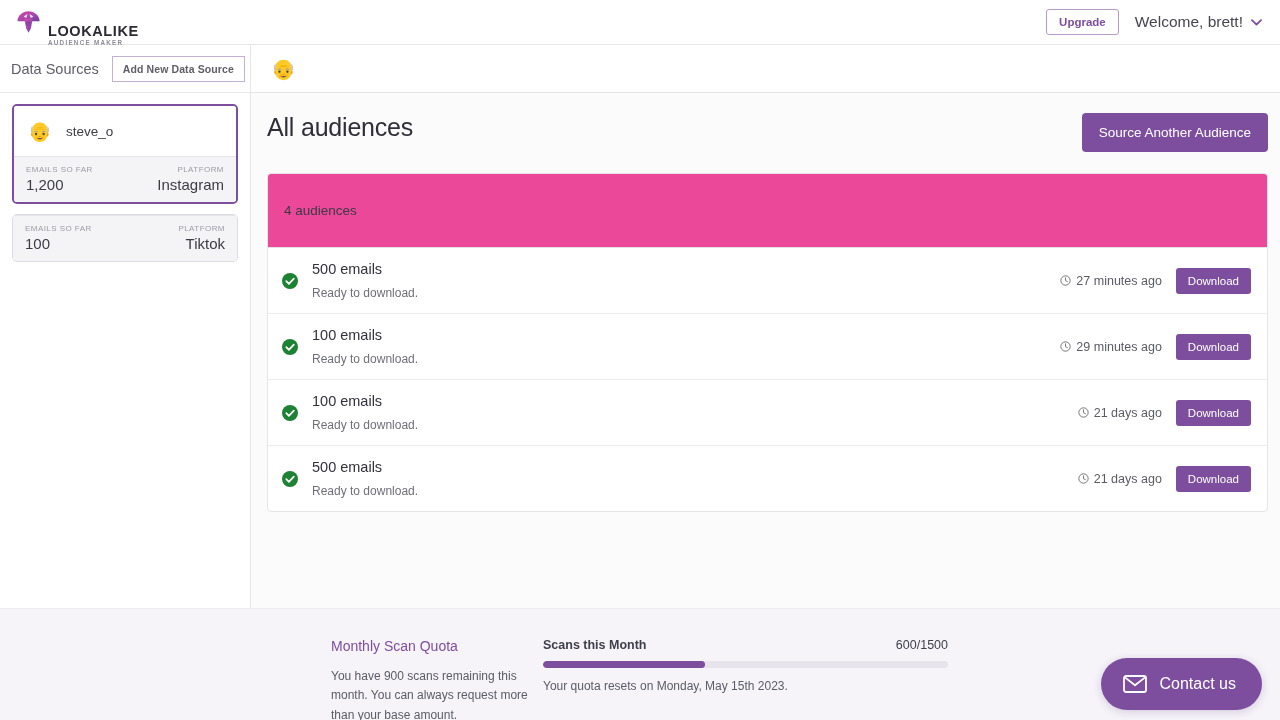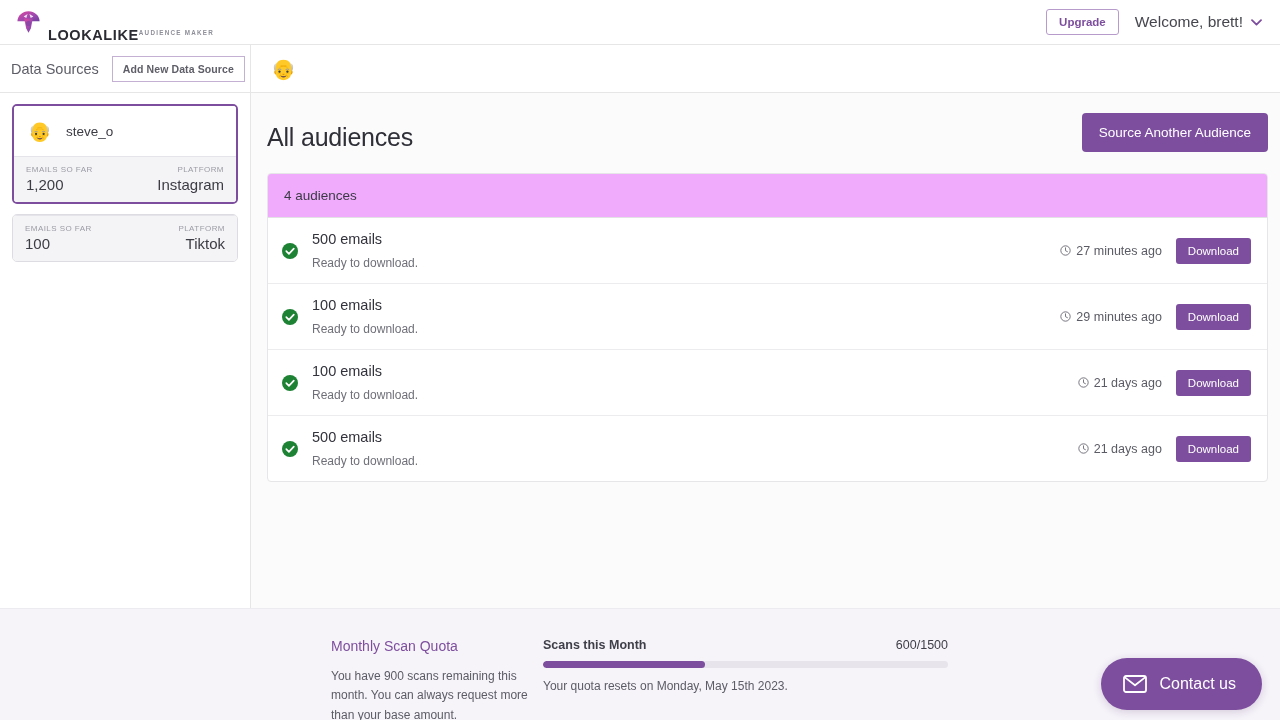--- a/index.html
+++ b/index.html
@@ -16,21 +16,21 @@
   .topbar {
     height: 45px; min-height: 45px;
     background: #fff;
     border-bottom: 1px solid #e6e6e6;
     display: flex; align-items: center;
     padding: 0 14px 0 16px;
     position: relative; z-index: 5;
   }
   .logo-wrap { display: flex; align-items: center; gap: 7px; }
   .logo-mark { width: 25px; height: 24px; display: block; }
-  .logo-text { display: flex; flex-direction: row; justify-content: center; line-height: 1; margin-top: 26px; }
+  .logo-text { display: flex; flex-direction: column; justify-content: center; line-height: 1; margin-top: 26px; }
   .logo-main {
     font-size: 14.5px; font-weight: bold; letter-spacing: .6px;
     color: #2b2b33;
   }
   .logo-sub {
     font-size: 6.3px; font-weight: bold; letter-spacing: 1.25px;
     color: #8e8e99; margin-top: 2px;
   }
   .topbar-right { margin-left: auto; display: flex; align-items: center; gap: 16px; }
   .btn-upgrade {
@@ -112,36 +112,36 @@
   }
   .stat-value { font-size: 15px; color: #3c3c45; }
 
   
   .main {
     flex: 1; background: #fbfbfc;
     padding: 20px 12px 0 16px;
     min-width: 0;
   }
   .main-head {
-    display: flex; align-items: flex-end; justify-content: space-between;
+    display: flex; align-items: flex-start; justify-content: space-between;
     padding: 0 0 21px 0;
   }
   .page-title { font-size: 25px; color: #2f2f38; font-weight: normal; letter-spacing: -.2px; }
   .btn-create {
     background: #7d4e9e; color: #fff; border: none; border-radius: 4px;
     font-size: 13.5px; padding: 12px 17px; cursor: pointer;
     font-family: "Liberation Sans", sans-serif;
   }
 
   .aud-panel {
     background: #fff; border: 1px solid #e6e6e8; border-radius: 4px;
     overflow: hidden;
   }
   .aud-panel-head {
-    background: #f0abfc; padding: 14px 16px;
+    background: #ec4899; padding: 29px 16px;
     font-size: 13.5px; color: #3a3a44;
     border-bottom: 1px solid #e2e2e5;
   }
   .aud-row {
     display: flex; align-items: center;
     padding: 13px 16px 13px 14px;
     border-bottom: 1px solid #ececee;
     min-height: 60px;
   }
   .aud-row:last-child { border-bottom: none; }

